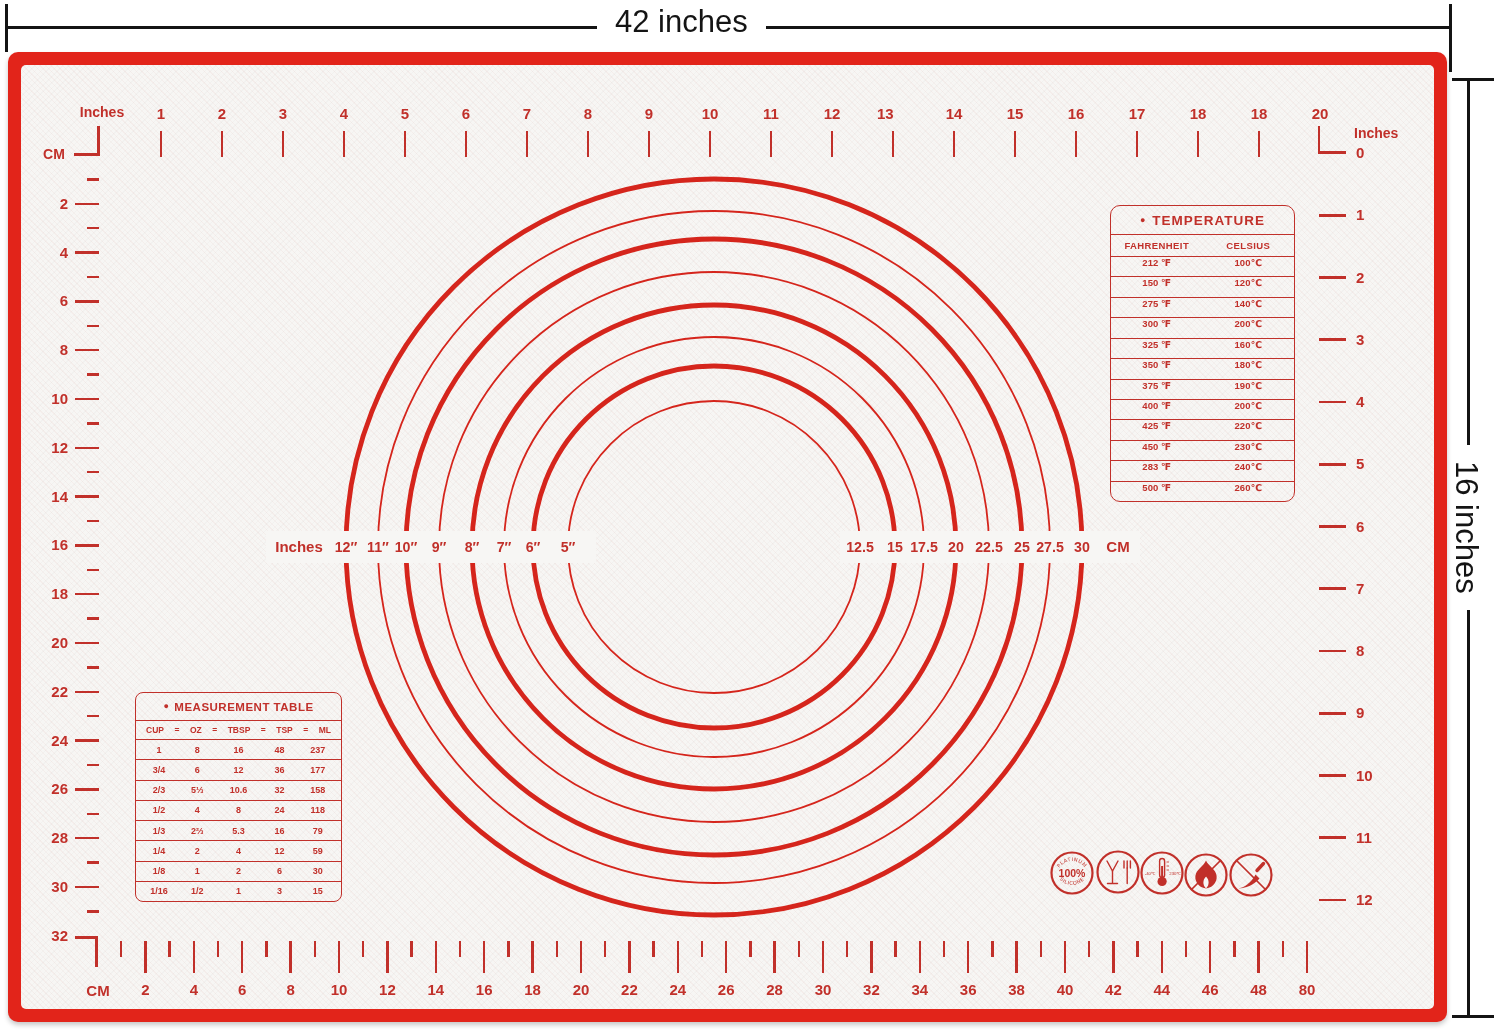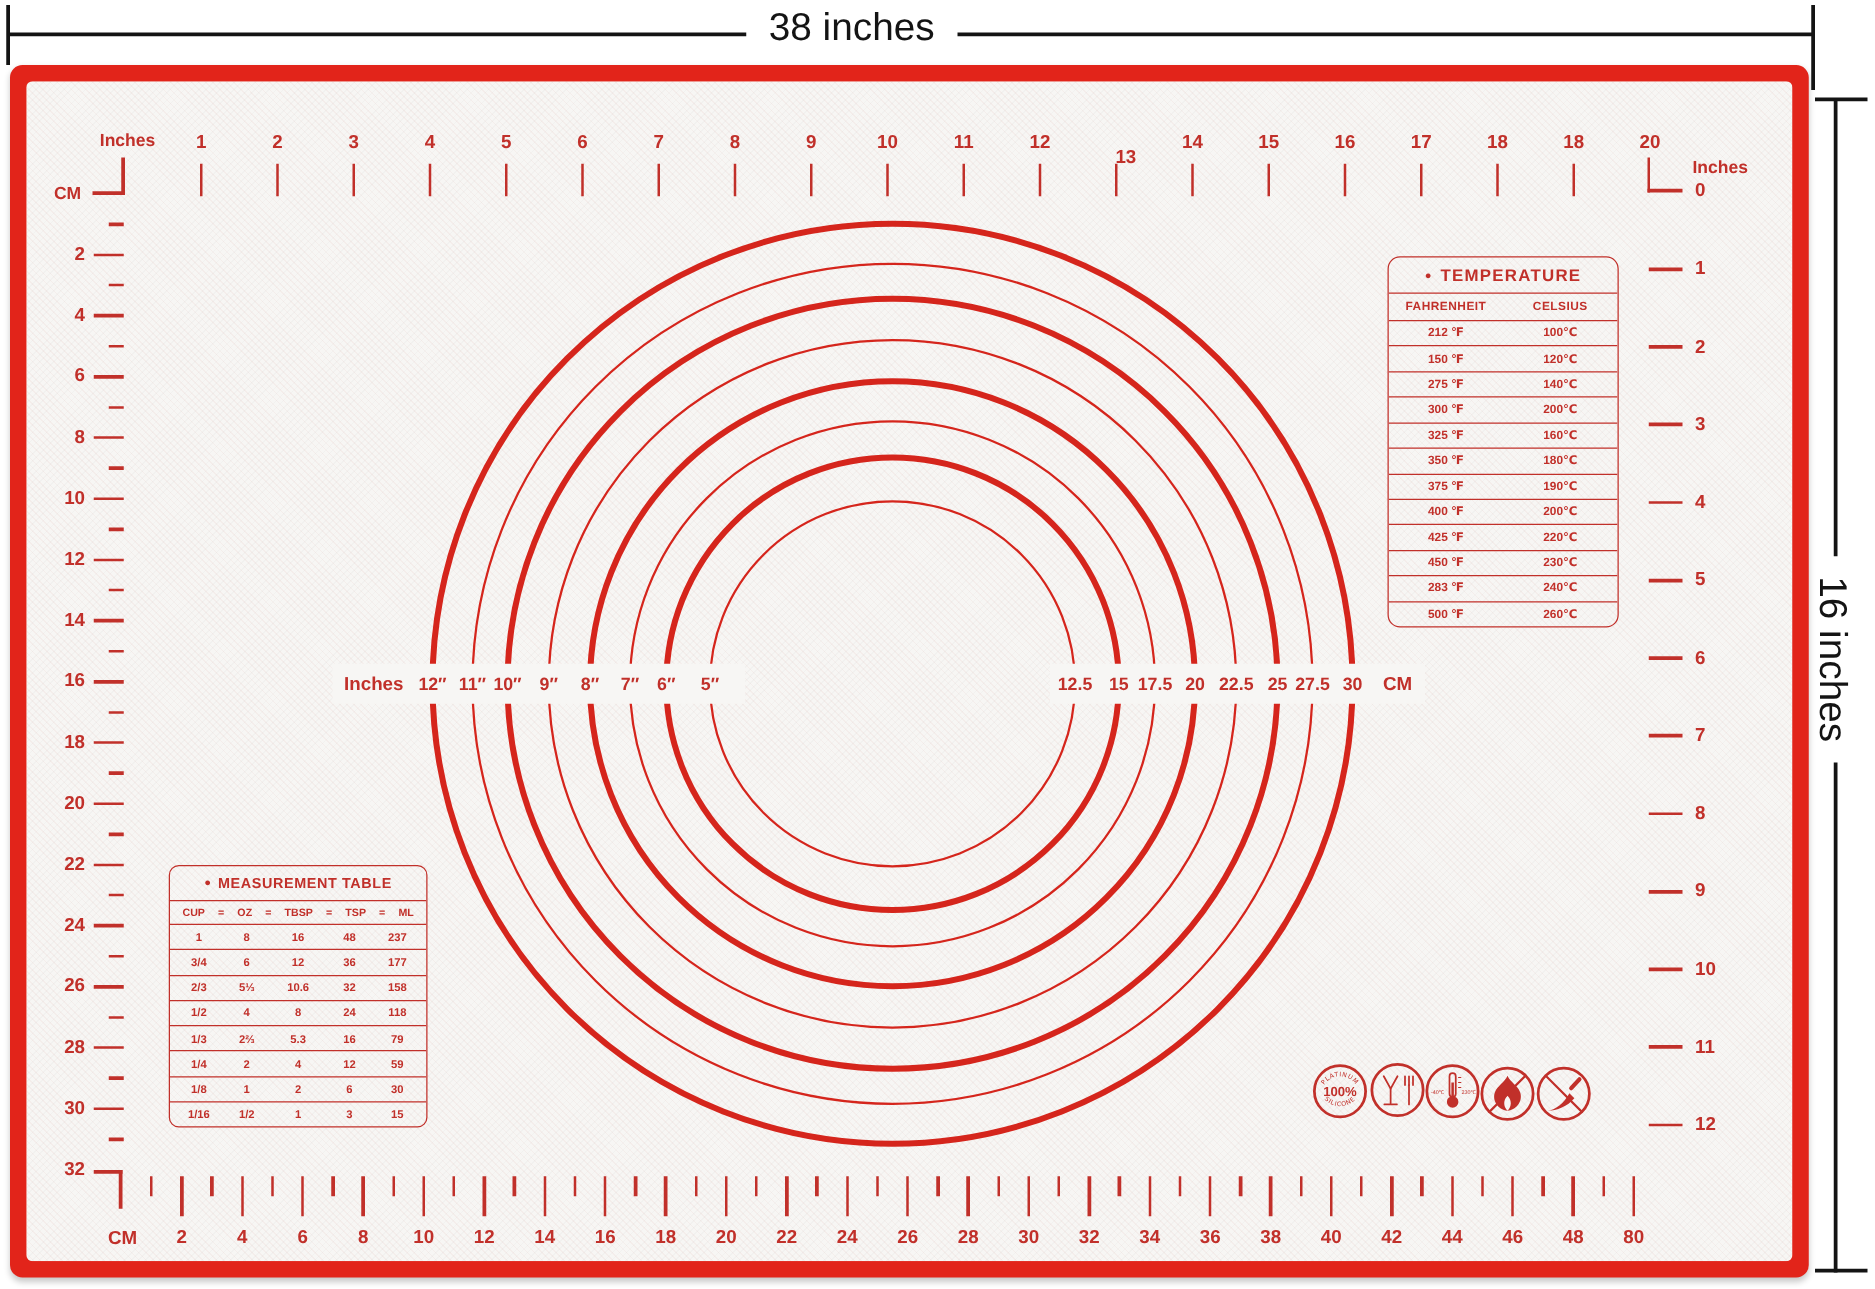--- a/index.html
+++ b/index.html
@@ -34,21 +34,21 @@
   .runit{position:absolute;font-weight:bold;color:var(--mark);}
   
   #temp-table{position:absolute;left:1110px;top:205px;width:183px;height:295px;
       border:1.6px solid var(--mark);border-radius:10px;display:flex;flex-direction:column;
       overflow:hidden;color:var(--mark);}
   .t-title{height:28px;flex:none;display:flex;align-items:center;justify-content:center;gap:6px;
       border-bottom:1.3px solid var(--mark);font-weight:bold;font-size:13.5px;letter-spacing:1px;}
   .dot{font-size:9px;line-height:1;}
   .t-head{height:21px;flex:none;display:flex;align-items:center;border-bottom:1.3px solid var(--mark);
       font-weight:bold;font-size:9.5px;letter-spacing:.4px;}
-  .t-row{flex:1;display:flex;align-items:center;border-bottom:1.3px solid var(--mark);
+  .t-row{flex:1;display:flex;align-items:flex-start;border-bottom:1.3px solid var(--mark);
       font-weight:bold;font-size:9.5px;}
   .t-row:last-child{border-bottom:none;}
   .t-head span,.t-row span{width:50%;text-align:center;}
   
   #meas-table{position:absolute;left:135px;top:692px;width:205px;height:208px;
       border:1.6px solid var(--mark);border-radius:8px;display:flex;flex-direction:column;
       overflow:hidden;color:var(--mark);}
   .m-title{height:27px;flex:none;display:flex;align-items:center;justify-content:center;gap:5px;
       border-bottom:1.2px solid var(--mark);font-weight:bold;font-size:11.5px;letter-spacing:.5px;}
   .m-head{height:18px;flex:none;display:flex;justify-content:space-between;align-items:center;
@@ -68,21 +68,21 @@
   .tiny-temp{font:4.3px "Liberation Sans",sans-serif;fill:var(--mark);text-anchor:middle;}
 </style>
 </head>
 <body>
 
 <div class="stage">
 
   <div class="dim-line-top"></div>
   <div class="cap cap-tl"></div>
   <div class="cap cap-tr"></div>
-  <div class="dim-label-top">38 inches</div>
+  <div class="dim-label-top">42 inches</div>
 
   <div class="dim-line-right"></div>
   <div class="cap cap-rt"></div>
   <div class="cap cap-rb"></div>
   <div class="dim-label-right">16 inches</div>
 
   <div class="mat">
     <div class="mat-surface"></div>
   </div>
 
@@ -135,21 +135,21 @@
       <div class="rnum" style="left: 572px; top: 105px; width: 32px; text-align: center;">8</div>
       <div class="rtick" style="left: 586.7px; top: 131px; width: 2.6px; height: 26px;"></div>
       <div class="rnum" style="left: 633px; top: 105px; width: 32px; text-align: center;">9</div>
       <div class="rtick" style="left: 647.7px; top: 131px; width: 2.6px; height: 26px;"></div>
       <div class="rnum" style="left: 694px; top: 105px; width: 32px; text-align: center;">10</div>
       <div class="rtick" style="left: 708.7px; top: 131px; width: 2.6px; height: 26px;"></div>
       <div class="rnum" style="left: 755px; top: 105px; width: 32px; text-align: center;">11</div>
       <div class="rtick" style="left: 769.7px; top: 131px; width: 2.6px; height: 26px;"></div>
       <div class="rnum" style="left: 816px; top: 105px; width: 32px; text-align: center;">12</div>
       <div class="rtick" style="left: 830.7px; top: 131px; width: 2.6px; height: 26px;"></div>
-      <div class="rnum" style="left: 877px; top: 117px; width: 32px; text-align: right;">13</div>
+      <div class="rnum" style="left: 877px; top: 105px; width: 32px; text-align: left;">13</div>
       <div class="rtick" style="left: 891.7px; top: 131px; width: 2.6px; height: 26px;"></div>
       <div class="rnum" style="left: 938px; top: 105px; width: 32px; text-align: center;">14</div>
       <div class="rtick" style="left: 952.7px; top: 131px; width: 2.6px; height: 26px;"></div>
       <div class="rnum" style="left: 999px; top: 105px; width: 32px; text-align: center;">15</div>
       <div class="rtick" style="left: 1013.7px; top: 131px; width: 2.6px; height: 26px;"></div>
       <div class="rnum" style="left: 1060px; top: 105px; width: 32px; text-align: center;">16</div>
       <div class="rtick" style="left: 1074.7px; top: 131px; width: 2.6px; height: 26px;"></div>
       <div class="rnum" style="left: 1121px; top: 105px; width: 32px; text-align: center;">17</div>
       <div class="rtick" style="left: 1135.7px; top: 131px; width: 2.6px; height: 26px;"></div>
       <div class="rnum" style="left: 1182px; top: 105px; width: 32px; text-align: center;">18</div>

